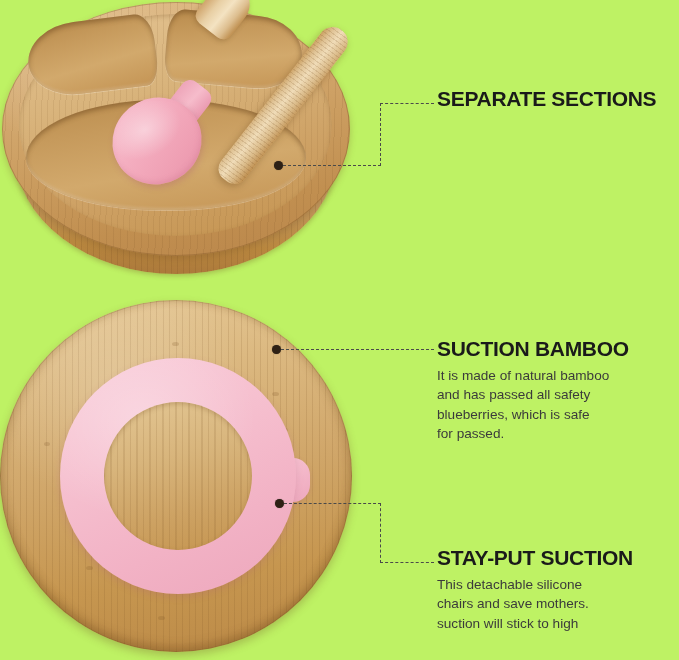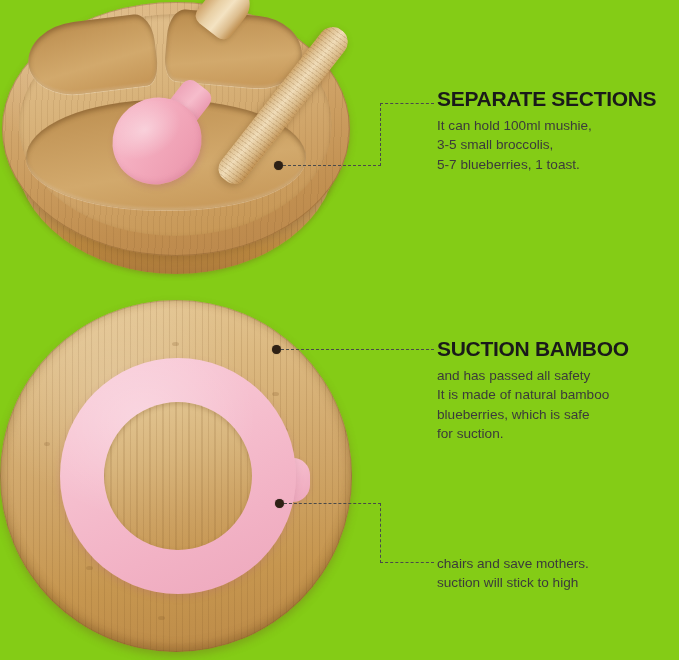--- a/index.html
+++ b/index.html
@@ -1,18 +1,18 @@
 <!DOCTYPE html>
 <html><head>
 <meta charset="utf-8">
 <style>
   html,body{margin:0;padding:0;background:#ffffff;}
   body{width:679px;height:660px;overflow:hidden;
        font-family:"Liberation Sans","DejaVu Sans",sans-serif;}
-  #stage{position:relative;width:679px;height:660px;background:#84cc16;overflow:hidden;}
+  #stage{position:relative;width:679px;height:660px;background:#bef264;overflow:hidden;}
 
   
   .callout{position:absolute;}
   .c-title{font-size:21px;font-weight:bold;letter-spacing:-0.3px;
            color:#1a1a1a;white-space:nowrap;line-height:1;}
   .c-body{font-size:13.6px;color:#3b3b3b;line-height:1.42;margin-top:7px;}
   .c-body div{white-space:nowrap;}
 
   
   .dot{position:absolute;width:9px;height:9px;border-radius:50%;
@@ -181,45 +181,42 @@
     <div class="ring-hole"></div>
   </div>
 
   <div class="dot" style="left:274px;top:161px;"></div>
   <div class="dash-h" style="left:283px;top:165px;width:98px;"></div>
   <div class="dash-v" style="left:380px;top:103px;height:63px;"></div>
   <div class="dash-h" style="left:380px;top:103px;width:54px;"></div>
 
   <div class="callout" style="left:437px;top:88px;">
     <div class="c-title">SEPARATE SECTIONS</div>
-    <div class="c-body">
-      <div>It can hold 100ml mushie,</div>
-      <div>3-5 small broccolis,</div>
-      <div>5-7 blueberries, 1 toast.</div>
-    </div>
   </div>
 
   <div class="dot" style="left:272px;top:345px;"></div>
   <div class="dash-h" style="left:281px;top:349px;width:153px;"></div>
 
   <div class="callout" style="left:437px;top:338px;">
     <div class="c-title">SUCTION BAMBOO</div>
     <div class="c-body">
+      <div>It is made of natural bamboo</div>
       <div>and has passed all safety</div>
-      <div>It is made of natural bamboo</div>
       <div>blueberries, which is safe</div>
-      <div>for suction.</div>
+      <div>for passed.</div>
     </div>
   </div>
 
   <div class="dot" style="left:275px;top:499px;"></div>
   <div class="dash-h" style="left:284px;top:503px;width:97px;"></div>
   <div class="dash-v" style="left:380px;top:503px;height:60px;"></div>
   <div class="dash-h" style="left:380px;top:562px;width:54px;"></div>
 
   <div class="callout" style="left:437px;top:547px;">
+    <div class="c-title">STAY-PUT SUCTION</div>
     <div class="c-body">
+      <div>This detachable silicone</div>
       <div>chairs and save mothers.</div>
       <div>suction will stick to high</div>
     </div>
   </div>
 
 </div>
 
 </body></html>

